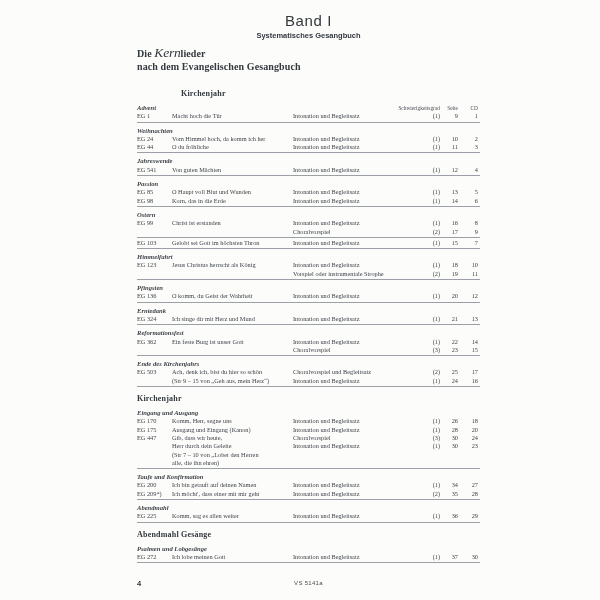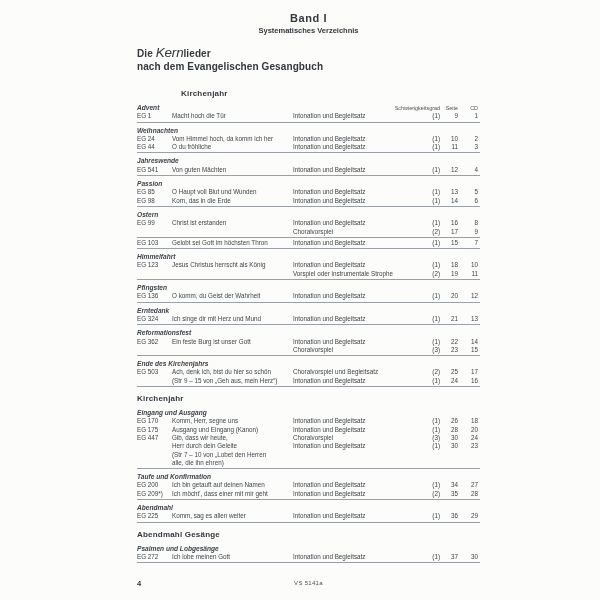--- a/index.html
+++ b/index.html
@@ -11,24 +11,24 @@
   html,body{margin:0;padding:0;}
   body{
     width:600px;height:600px;background:var(--bg);
     font-family:"Liberation Sans","DejaVu Sans",sans-serif;
     color:var(--text);
     -webkit-font-smoothing:antialiased;
   }
   .page{position:relative;width:600px;height:600px;overflow:hidden;}
 
   .doc-header{position:absolute;left:137px;top:12px;width:343px;text-align:center;}
-  .band{font-size:11px;font-weight:bold;letter-spacing:.6px;color:var(--text-strong);}
+  .band{font-size:15px;font-weight:normal;letter-spacing:.6px;color:var(--text-strong);}
   .subtitle{font-size:7.5px;font-weight:bold;margin-top:2px;color:var(--text-strong);}
 
-  .content{position:absolute;left:137px;top:46px;width:343px;}
+  .content{position:absolute;left:137px;top:46px;width:343px;font-family:Liberation Serif, serif;}
   .worktitle{font-size:10px;font-weight:bold;line-height:13px;color:var(--text-strong);letter-spacing:.1px;}
   .brand{font-size:13.5px;font-style:italic;font-weight:normal;letter-spacing:-.2px;}
 
   .section-heading{font-size:8px;font-weight:bold;color:var(--text-strong);margin:7px 0 6px;letter-spacing:.2px;}
   .section-heading:first-child{margin-top:16px;padding-left:44px;}
 
   .row{display:flex;line-height:8.3px;font-size:6.3px;white-space:nowrap;padding-right:2px;}
   .name-row{margin-top:4px;align-items:flex-end;}
   .sub-name{flex:1;font-style:italic;font-weight:600;font-size:6.6px;}
   .colhdr{font-size:5.4px;color:#4a4f54;}
@@ -47,21 +47,21 @@
   .footer-page{position:absolute;left:137px;top:579px;font-size:7.5px;font-weight:600;color:var(--text-strong);}
   .footer-code{position:absolute;left:137px;top:580px;width:343px;text-align:center;font-size:6px;color:#4a4f54;letter-spacing:.3px;}
 </style>
 </head>
 <body>
 
 <div class="page">
 
   <div class="doc-header">
     <div class="band">Band I</div>
-    <div class="subtitle">Systematisches Verzeichnis</div>
+    <div class="subtitle">Systematisches Gesangbuch</div>
   </div>
 
   <div class="content">
     <div class="worktitle">
       <span>Die </span><span class="brand">Kern</span><span>lieder</span>
       <div>nach dem Evangelischen Gesangbuch</div>
     </div>
     <div id="toc">
         <div class="section-heading">Kirchenjahr</div>
         <div class="subsection">

